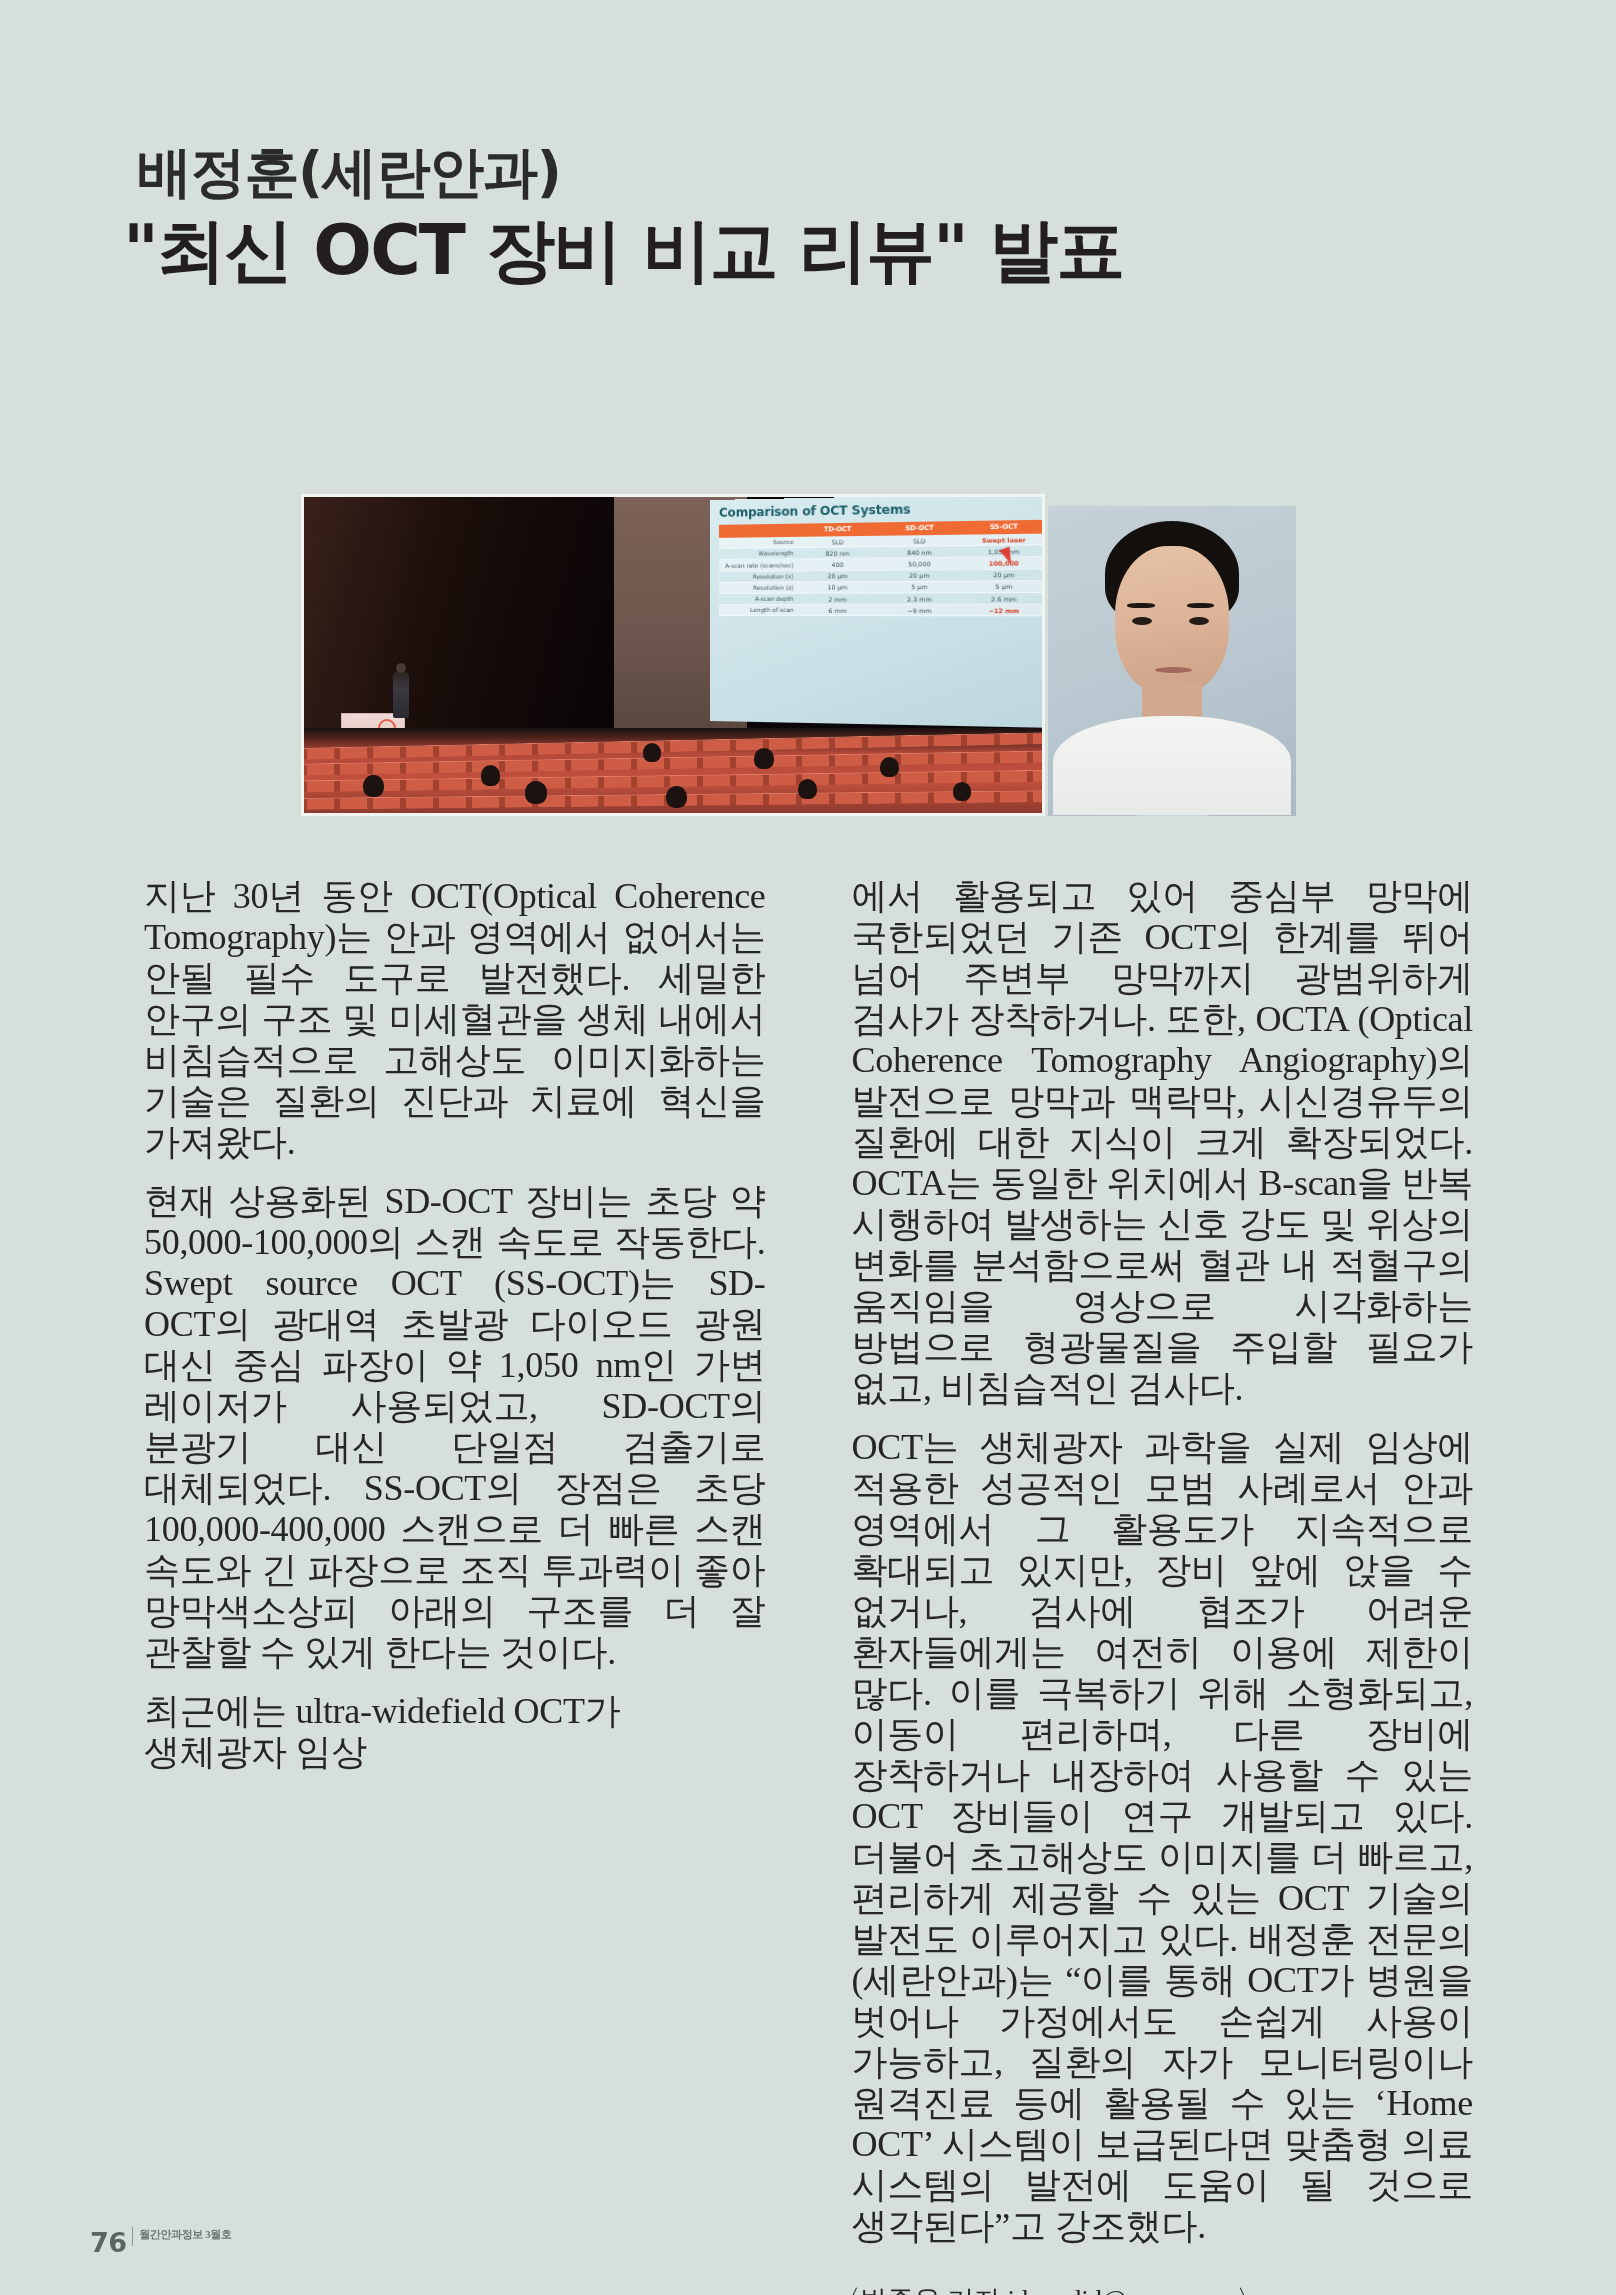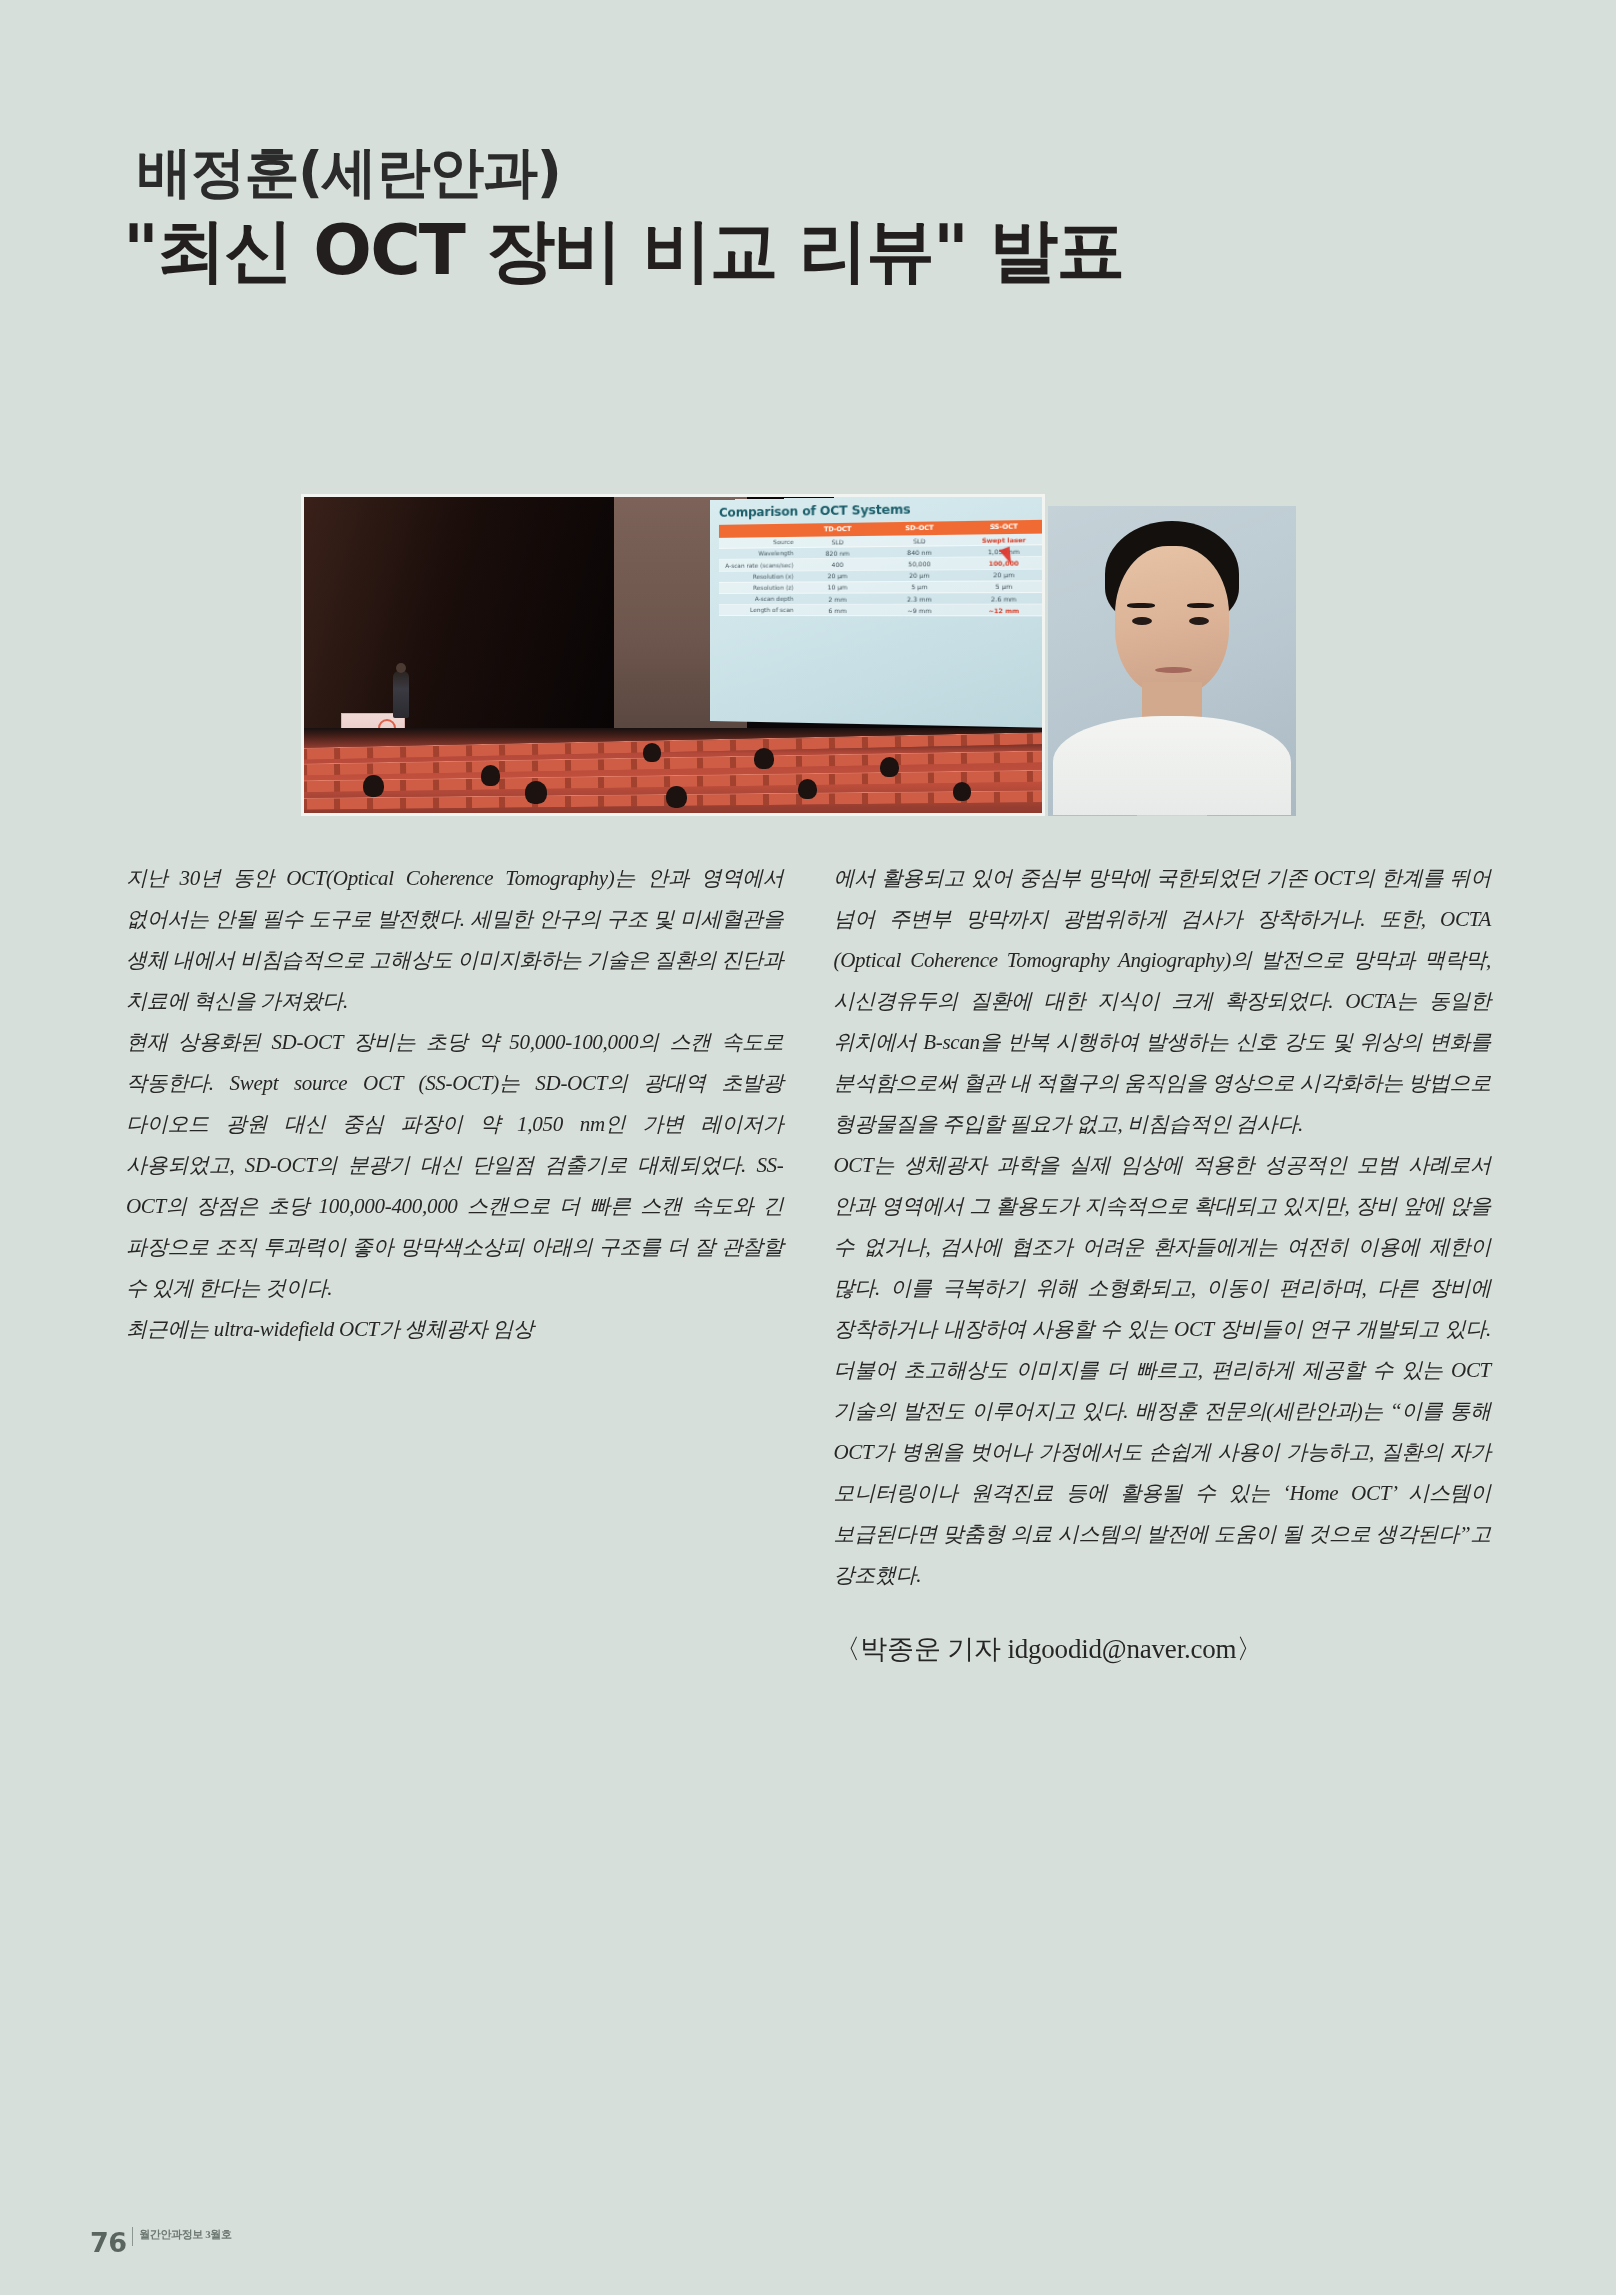--- a/index.html
+++ b/index.html
@@ -288,29 +288,28 @@
     left: 126px;
     top: 858px;
     width: 1365px;
     display: flex;
     gap: 50px;
   }
   .col {
     width: 658px;
   }
   .col p {
-    margin: 0;
-    font-size: 21px;
+    margin: 18px;
+    font-size: 36px;
     line-height: 41px;
     color: #262626;
     text-align: justify;
     text-justify: inter-character;
     letter-spacing: -0.3px;
     word-break: keep-all;
-    font-style: italic;
   }
   .col p.last-left { text-align: left; }
   .byline {
     margin-top: 33px;
     text-align: left;
     font-size: 27px;
     line-height: 40px;
     color: #262626;
     letter-spacing: -0.2px;
   }

